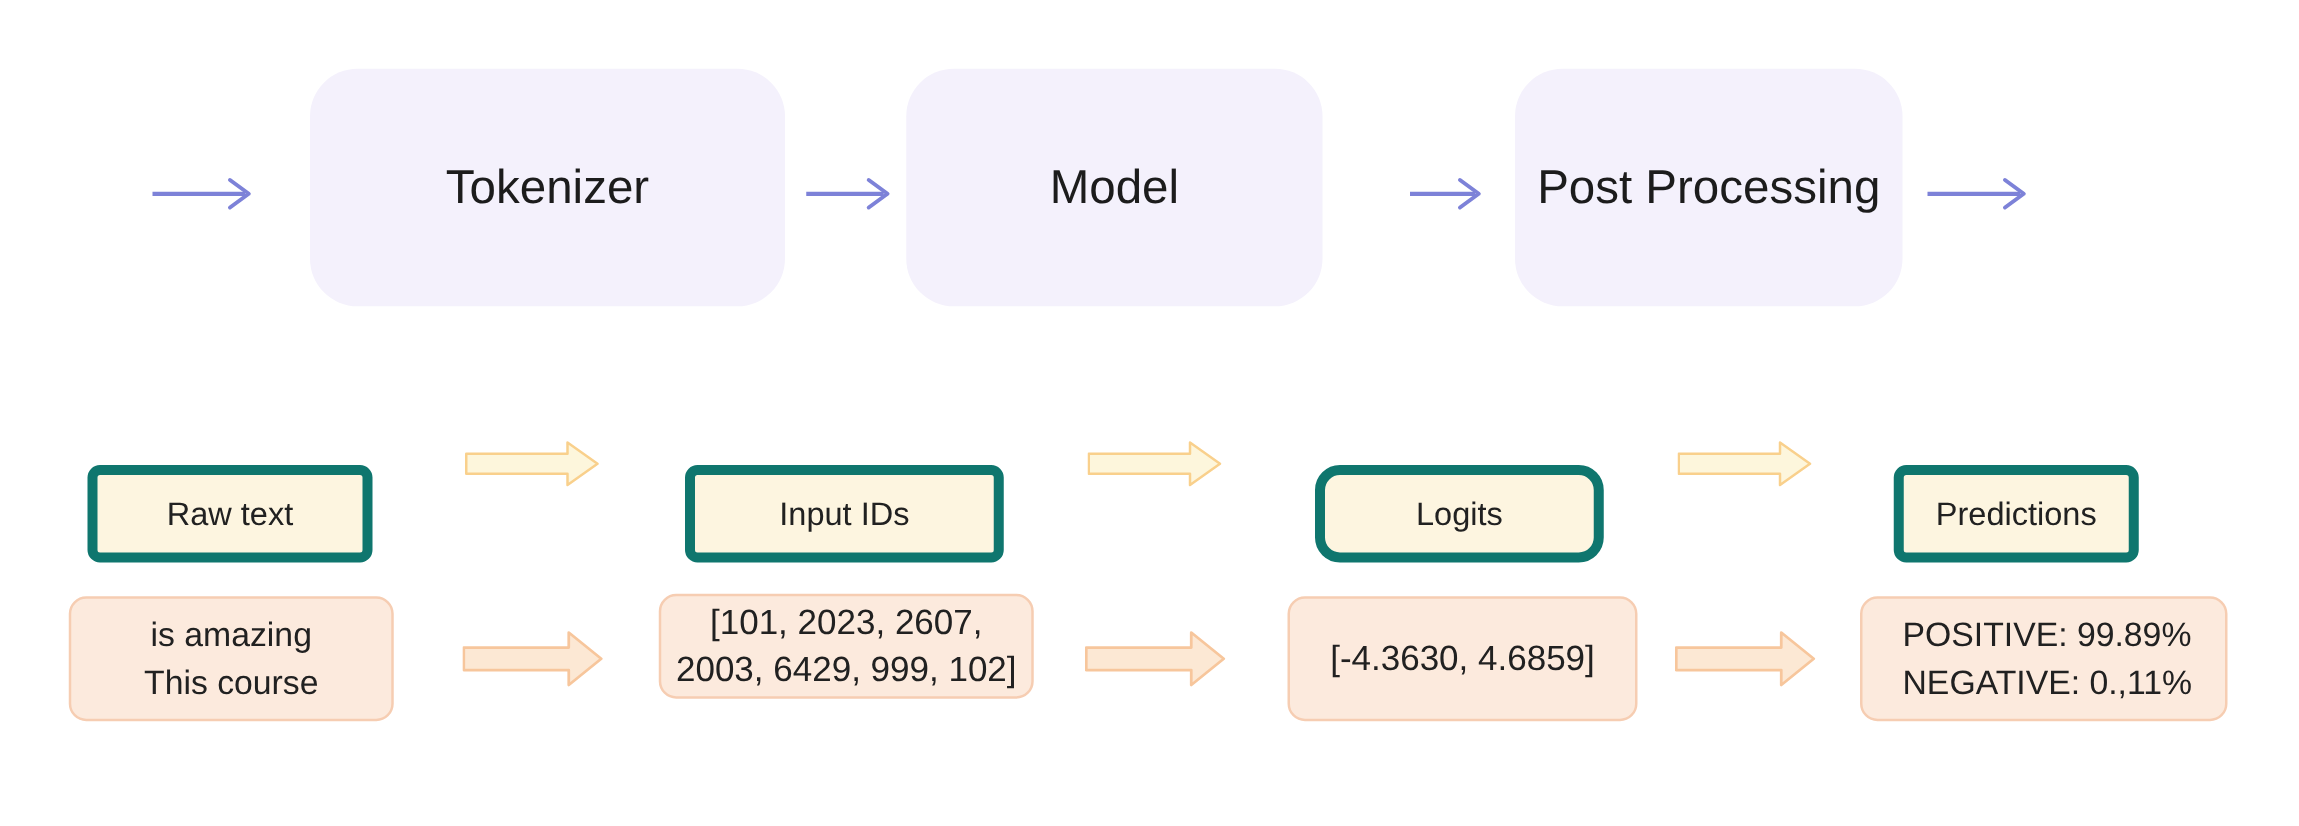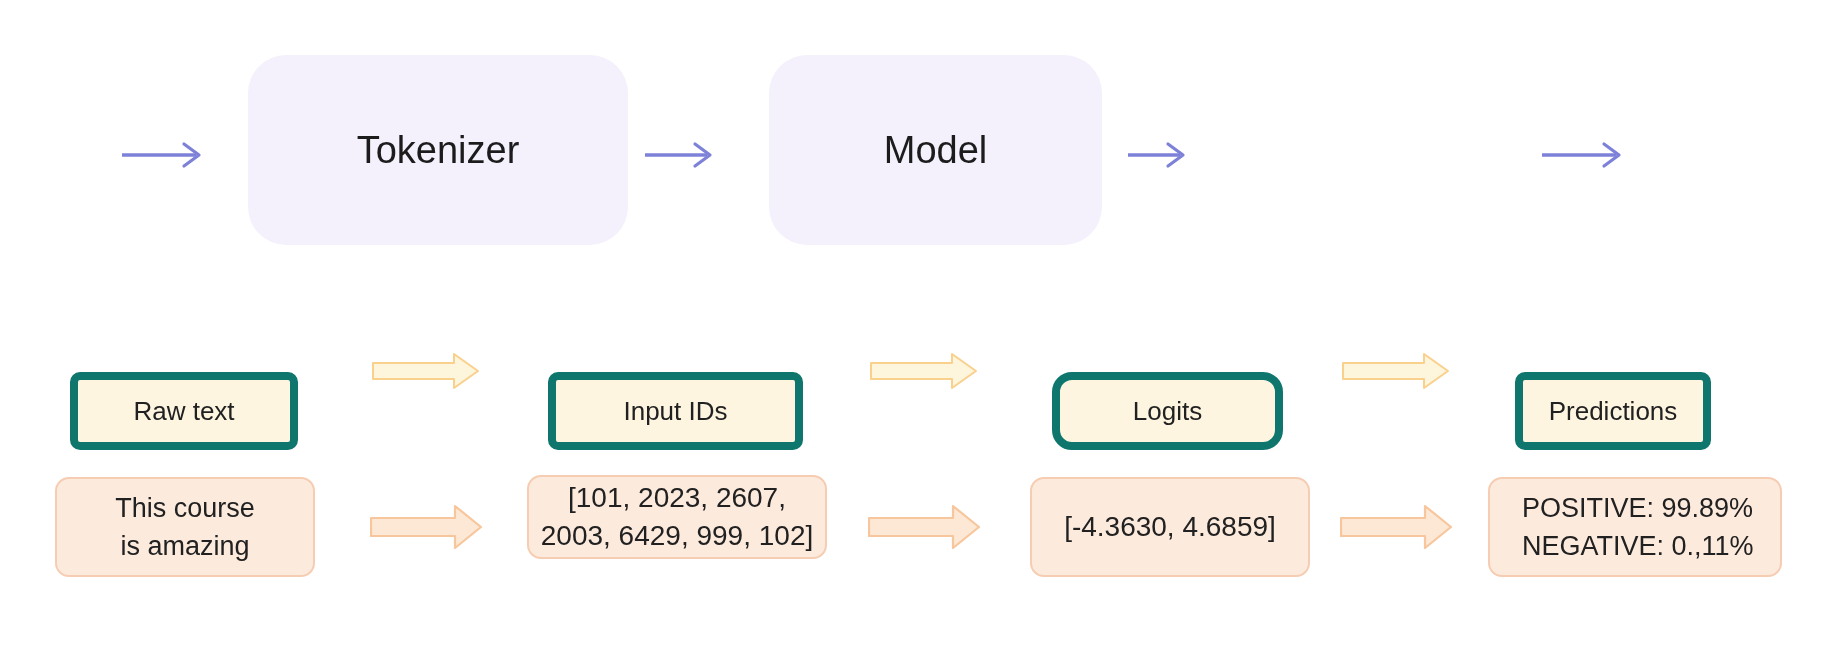--- a/index.html
+++ b/index.html
@@ -83,31 +83,34 @@
     <span>Tokenizer</span>
   </div>
 
   <div class="abs" style="left:643px; top:140px;">
     <svg width="72" height="30" viewBox="0 0 72 30">
       <path d="M2 15 H64" stroke="#7d82d8" stroke-width="3.4" fill="none"></path>
       <path d="M52 4 L67 15 L52 26" stroke="#7d82d8" stroke-width="3.2" fill="none" stroke-linecap="round" stroke-linejoin="round"></path>
     </svg>
   </div>
 
-  <div class="stage abs" style="left:725px; width:333px;margin-left:44px;">
+  <div class="stage abs" style="left:725px; width:333px;">
     <span>Model</span>
   </div>
 
   <div class="abs" style="left:1126px; top:140px;">
     <svg width="62" height="30" viewBox="0 0 62 30">
       <path d="M2 15 H54" stroke="#7d82d8" stroke-width="3.4" fill="none"></path>
       <path d="M42 4 L57 15 L42 26" stroke="#7d82d8" stroke-width="3.2" fill="none" stroke-linecap="round" stroke-linejoin="round"></path>
     </svg>
   </div>
 
+  <div class="stage abs" style="left:1212px; width:310px;">
+    <span>Post Processing</span>
+  </div>
 
   <div class="abs" style="left:1540px; top:140px;">
     <svg width="84" height="30" viewBox="0 0 84 30">
       <path d="M2 15 H76" stroke="#7d82d8" stroke-width="3.4" fill="none"></path>
       <path d="M64 4 L79 15 L64 26" stroke="#7d82d8" stroke-width="3.2" fill="none" stroke-linecap="round" stroke-linejoin="round"></path>
     </svg>
   </div>
 
   <div class="label-box abs" style="left:70px; width:228px;">
     <span>Raw text</span>
@@ -137,22 +140,22 @@
     <svg width="108" height="38" viewBox="0 0 108 38">
       <polygon points="1,11 82,11 82,2 106,19 82,36 82,27 1,27" fill="#fdf6dc" stroke="#f9d08c" stroke-width="2" stroke-linejoin="round"></polygon>
     </svg>
   </div>
 
   <div class="label-box abs" style="left:1515px; width:196px;">
     <span>Predictions</span>
   </div>
 
   <div class="example-box abs" style="left:55px; width:260px;">
+    <div>is amazing</div>
     <div>This course</div>
-    <div>is amazing</div>
   </div>
 
   <div class="abs" style="left:370px; top:501px;">
     <svg width="113" height="52" viewBox="0 0 113 52">
       <polygon points="1,17 85,17 85,5 111,26 85,47 85,35 1,35" fill="#fce8d4" stroke="#f7c69c" stroke-width="2.2" stroke-linejoin="round"></polygon>
     </svg>
   </div>
 
   <div class="example-box ids abs" style="left:527px; width:300px; top:475px; height:84px;">
     <div>[101, 2023, 2607,</div>

